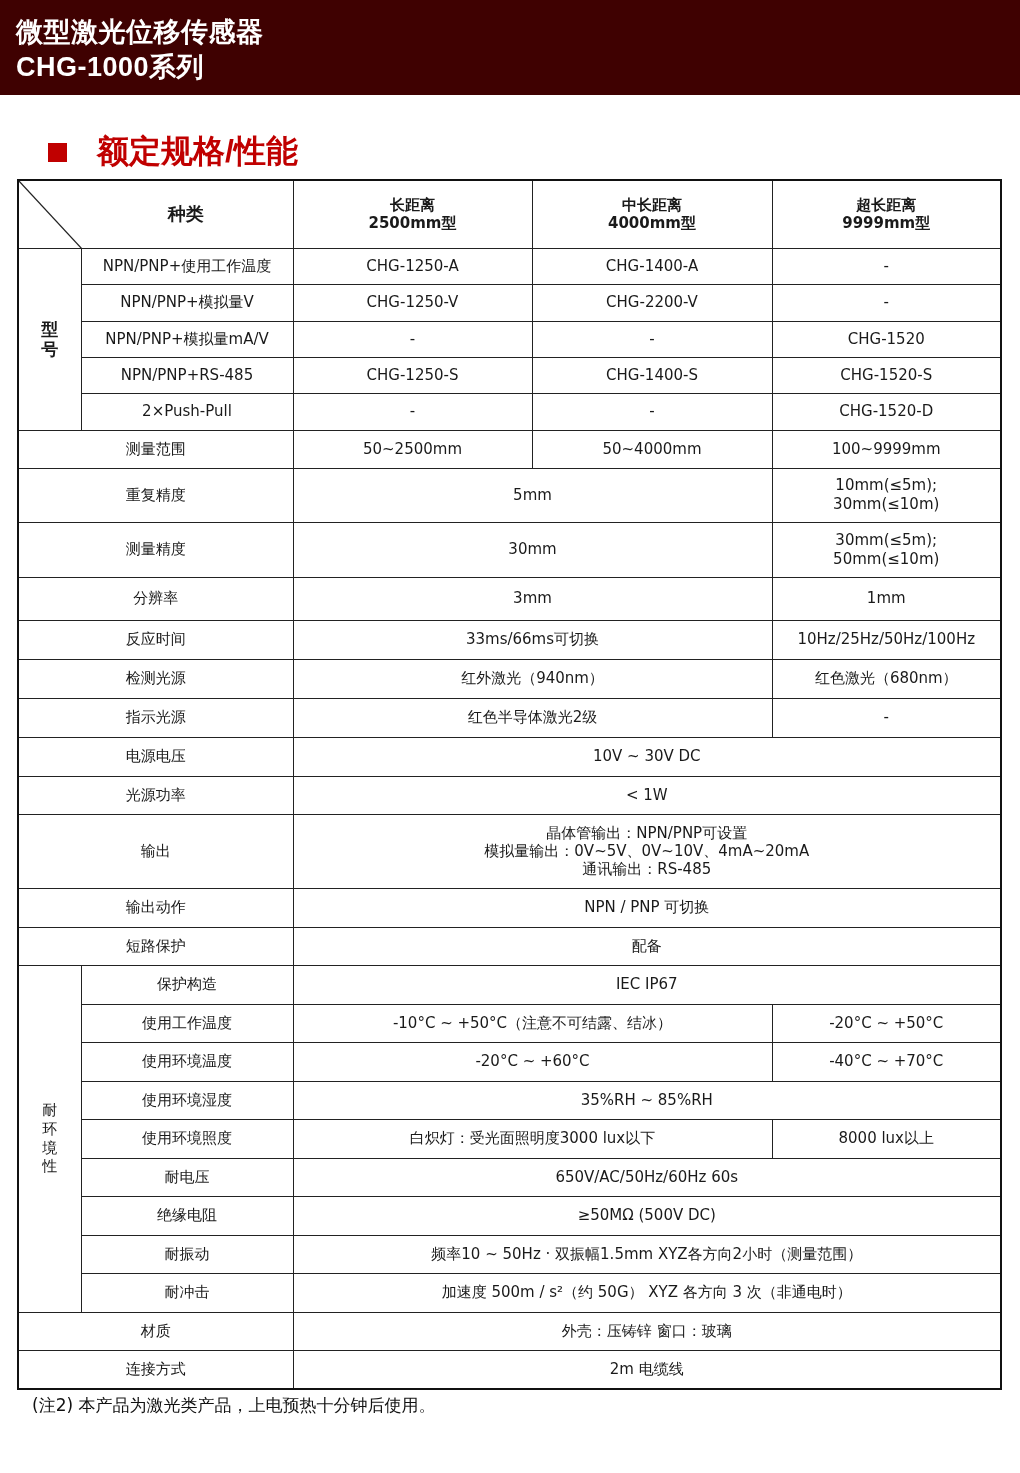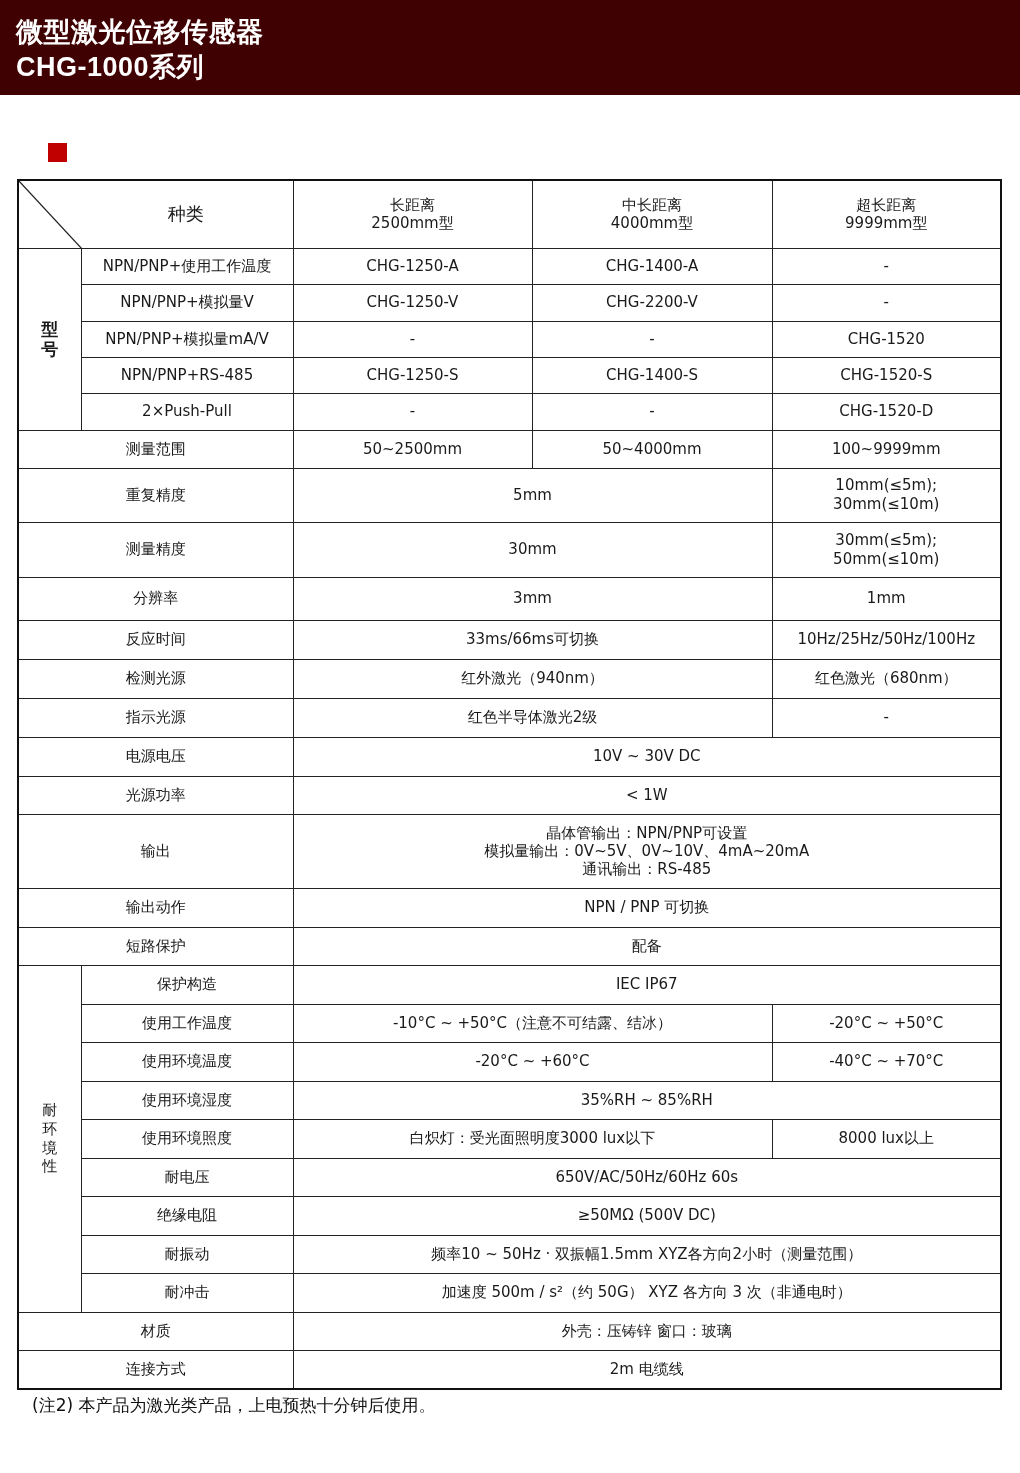--- a/index.html
+++ b/index.html
@@ -7,40 +7,41 @@
   .topbar{position:absolute;left:0;top:0;width:1020px;height:95px;background:#3f0101;}
   .topbar .t1,.topbar .t2{position:absolute;left:16px;color:#ffffff;font-weight:bold;font-size:27px;font-family:"Liberation Sans","DejaVu Sans",sans-serif;letter-spacing:0.5px;}
   .topbar .t1{top:14px;}
   .topbar .t2{top:49px;}
   .section{position:absolute;left:48px;top:132px;height:40px;display:flex;align-items:center;}
   .section .sq{width:19px;height:19px;background:#c00000;margin-right:30px;}
   .section .stitle{color:#c00000;font-weight:bold;font-size:32px;font-family:"Liberation Sans","DejaVu Sans",sans-serif;}
   table.spec{position:absolute;left:17px;top:179px;border-collapse:collapse;table-layout:fixed;width:983px;}
   table.spec td{border:1.5px solid #222;text-align:center;vertical-align:middle;padding:0;font-size:15px;line-height:1.25;}
   table.spec{border:2px solid #111;}
-  .hdr{font-weight:normal;font-size:18px;}
+  .hdr{font-weight:bold;font-size:18px;}
   .lbl{font-size:19px;}
   .model{font-size:18px;}
   .sm{font-size:15px;}
   .vert{font-size:19px;line-height:1.35;}
   .vert.b{font-weight:bold;font-size:17px;line-height:1.2;}
   .diag{position:relative;}
   .diag svg{position:absolute;left:0;top:0;}
   .notes{position:absolute;left:32px;top:1394px;font-size:17px;line-height:22px;color:#111;}
 </style>
 </head>
 <body>
 
 <div class="topbar">
   <div class="t1">微型激光位移传感器</div>
   <div class="t2">CHG-1000系列</div>
 </div>
 
 <div class="section">
   <div class="sq"></div>
+  <div class="stitle">额定规格/性能</div>
 </div>
 
 <table class="spec">
   <colgroup>
     <col style="width:63px">
       <col style="width:212px">
       <col style="width:239px">
       <col style="width:240px">
       <col style="width:229px">
   </colgroup>

